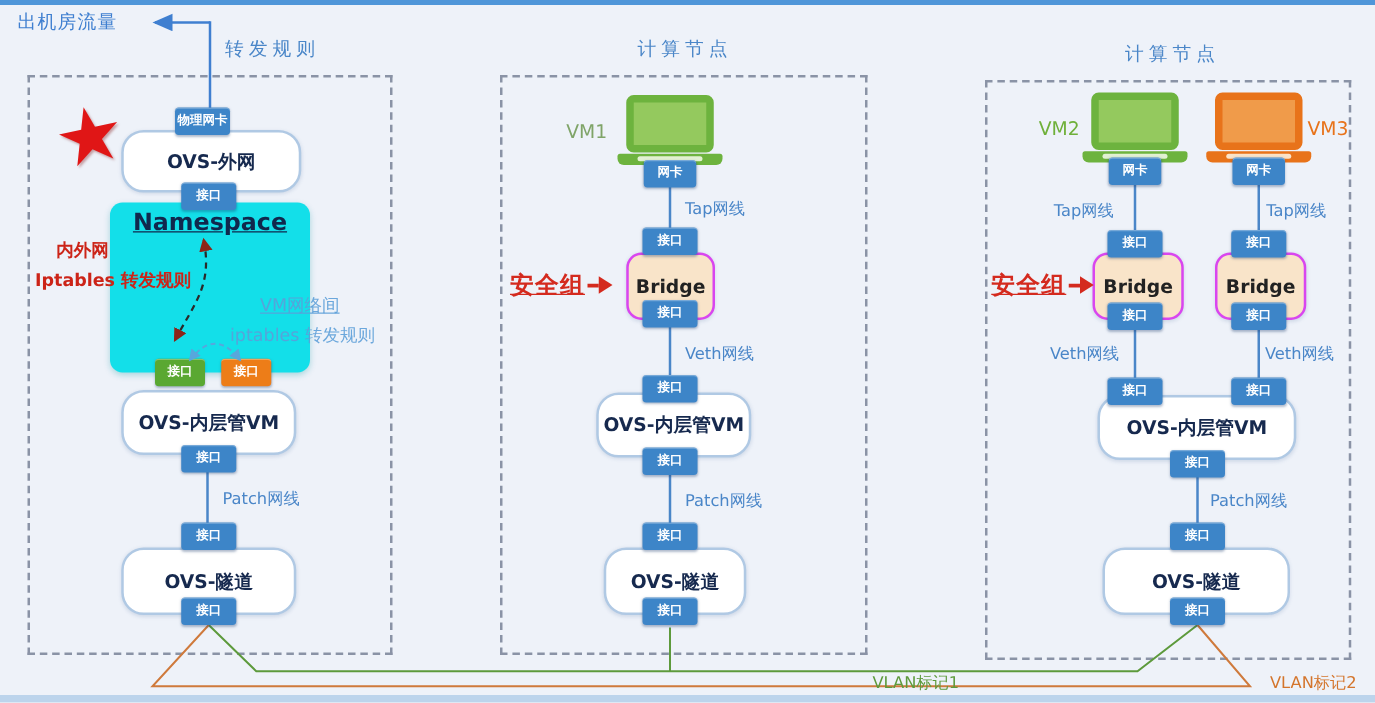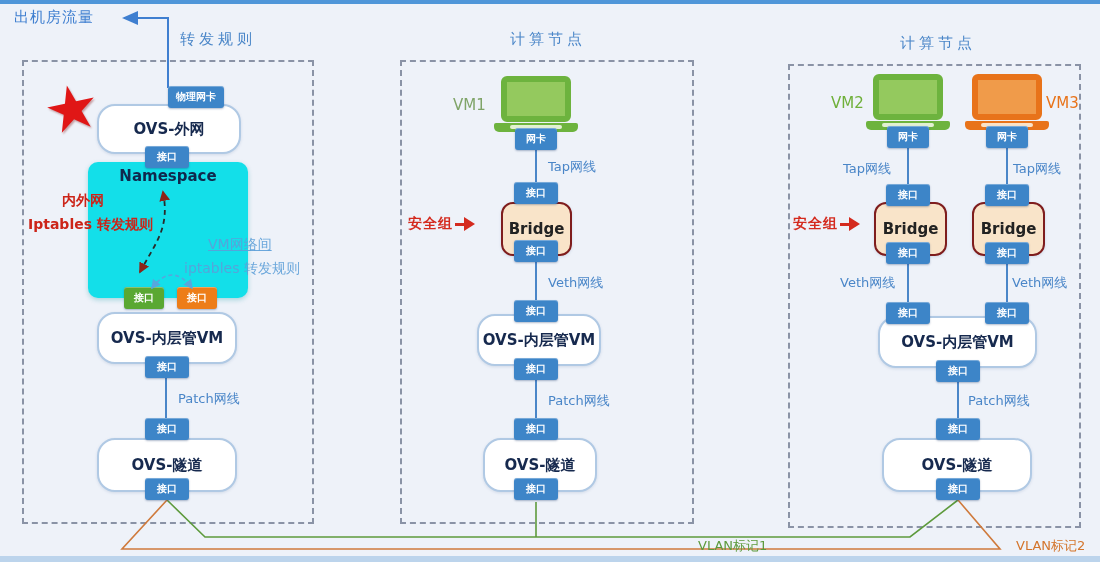--- a/index.html
+++ b/index.html
@@ -5,45 +5,45 @@
   html,body{margin:0;padding:0;}
   body{font-family:"DejaVu Sans","Liberation Sans",sans-serif;background:#dfe7f2;}
   .canvas{position:relative;width:1100px;height:562px;background:#eef2f9;overflow:hidden;}
   .topstrip{position:absolute;left:0;top:0;width:1100px;height:4px;background:#4f96d9;z-index:6;}
   .botstrip{position:absolute;left:0;bottom:0;width:1100px;height:6px;background:#bcd4ec;z-index:6;}
   .dashedbox{position:absolute;border:2px dashed #8a93a6;z-index:0;background:transparent;}
   .coltitle{position:absolute;color:#4a86c8;font-size:15px;letter-spacing:4px;z-index:2;font-weight:500;}
   .chip{position:absolute;background:#3d85c8;color:#fff;font-size:10px;font-weight:bold;
         text-align:center;height:22px;line-height:22px;width:44px;border-radius:3px;
         box-shadow:0 1px 2px rgba(30,60,110,.35), inset 0 1px 0 rgba(255,255,255,.3);z-index:3;}
-  .chip.w56{width:56px;margin-left:28px;} .chip.w42{width:42px;} .chip.w40{width:40px;}
+  .chip.w56{width:44px;} .chip.w42{width:42px;} .chip.w40{width:40px;}
   .chip.green{background:#5aa832;} .chip.orange{background:#ed7d18;}
   .obox{position:absolute;background:#fff;border:2px solid #b0c9e4;border-radius:18px;
         color:#16294e;font-weight:bold;font-size:15px;display:flex;align-items:center;
         justify-content:center;z-index:2;box-shadow:0 1px 3px rgba(80,110,160,.18);}
-  .bridge{background:#f9e4c9;border:2px solid #7f1d1d;border-radius:12px;color:#222;}
+  .bridge{background:#f9e4c9;border:2px solid #d946ef;border-radius:12px;color:#222;}
   .ns{position:absolute;background:#13dfe9;border-radius:10px;z-index:1;box-shadow:0 2px 5px rgba(0,150,160,.3);}
-  .nstitle{position:absolute;color:#10284d;font-weight:bold;font-size:15px;text-align:center;z-index:4;}
+  .nstitle{position:absolute;color:#10284d;font-weight:bold;font-size:19px;text-align:center;z-index:4;text-decoration:underline;}
   .cable{position:absolute;color:#4a86c8;font-size:13px;z-index:3;white-space:nowrap;}
   .rednote{position:absolute;color:#cc2418;font-weight:bold;font-size:14px;z-index:5;white-space:nowrap;}
   .bluenote{position:absolute;color:rgba(92,158,216,.9);font-size:14px;z-index:4;white-space:nowrap;}
   .vmlabel{position:absolute;font-size:15px;z-index:2;font-weight:400;}
   .vm1{color:#7fa468;} .vm2{color:#6fb03a;} .vm3{color:#e8731a;}
   .outflow{position:absolute;left:14px;top:8px;color:#3f7fd0;font-size:15px;letter-spacing:1px;z-index:2;font-weight:500;}
   .star{position:absolute;left:44px;top:78px;color:#e01616;font-size:62px;line-height:62px;
         transform:rotate(-12deg);z-index:2;text-shadow:1px 2px 2px rgba(120,0,0,.35);}
   .laptop{position:absolute;z-index:2;}
   .laptop .scr{width:58px;height:34px;margin:0 auto;border:6px solid #6db33e;border-radius:6px;background:#94c95e;}
   .laptop .base{width:84px;height:9px;background:#6db33e;border-radius:2px 2px 5px 5px;margin-top:1px;position:relative;}
   .laptop .base::after{content:"";position:absolute;left:16px;right:16px;top:2px;height:4px;background:#e2f1d2;border-radius:2px;}
   .laptop.orange .scr{border-color:#e8731a;background:#f09b4a;}
   .laptop.orange .base{background:#e8731a;}
   .laptop.orange .base::after{background:#fbe3c8;}
   .sg{position:absolute;display:flex;align-items:center;z-index:3;}
-  .sg .txt{color:#d42a1e;font-weight:bold;font-size:14px;letter-spacing:1px;}
+  .sg .txt{color:#d42a1e;font-weight:bold;font-size:19px;letter-spacing:1px;text-decoration:underline;}
   .sg .dash{width:9px;height:3px;background:#d42a1e;margin-left:2px;}
   .sg .tri{width:0;height:0;border:7px solid transparent;border-left:11px solid #d42a1e;border-right:0;}
   svg{position:absolute;left:0;top:0;z-index:1;}
   svg.over{z-index:4;}
   .vlanlbl1{position:absolute;color:#5d9a3c;font-size:13px;z-index:3;white-space:nowrap;}
   .vlanlbl2{position:absolute;color:#d4752c;font-size:13px;z-index:3;white-space:nowrap;}
 </style>
 </head>
 <body>
 
@@ -94,21 +94,21 @@
   <div class="coltitle" style="left:180px;top:30px;">转发规则</div>
   <div class="dashedbox" style="left:22px;top:60px;width:288px;height:460px;"></div>
   <div class="star">★</div>
 
   <div class="chip w56" style="left:140px;top:86px;">物理网卡</div>
   <div class="obox" style="left:97px;top:104px;width:140px;height:46px;">OVS-外网</div>
   <div class="chip" style="left:145px;top:146px;">接口</div>
 
   <div class="ns" style="left:88px;top:162px;width:160px;height:136px;"></div>
   <div class="nstitle" style="left:88px;top:167px;width:160px;">Namespace</div>
-  <div class="rednote" style="left:62px;top:192px;">内外网</div>
+  <div class="rednote" style="left:45px;top:192px;">内外网</div>
   <div class="rednote" style="left:28px;top:216px;">Iptables 转发规则</div>
   <div class="bluenote" style="left:208px;top:236px;text-decoration:underline;">VM网络间</div>
   <div class="bluenote" style="left:184px;top:260px;">iptables 转发规则</div>
   <div class="chip w40 green" style="left:124px;top:287px;">接口</div>
   <div class="chip w40 orange" style="left:177px;top:287px;">接口</div>
 
   <div class="obox" style="left:97px;top:312px;width:136px;height:48px;">OVS-内层管VM</div>
   <div class="chip" style="left:145px;top:356px;">接口</div>
   <div class="cable" style="left:178px;top:390px;">Patch网线</div>
   <div class="chip" style="left:145px;top:418px;">接口</div>

